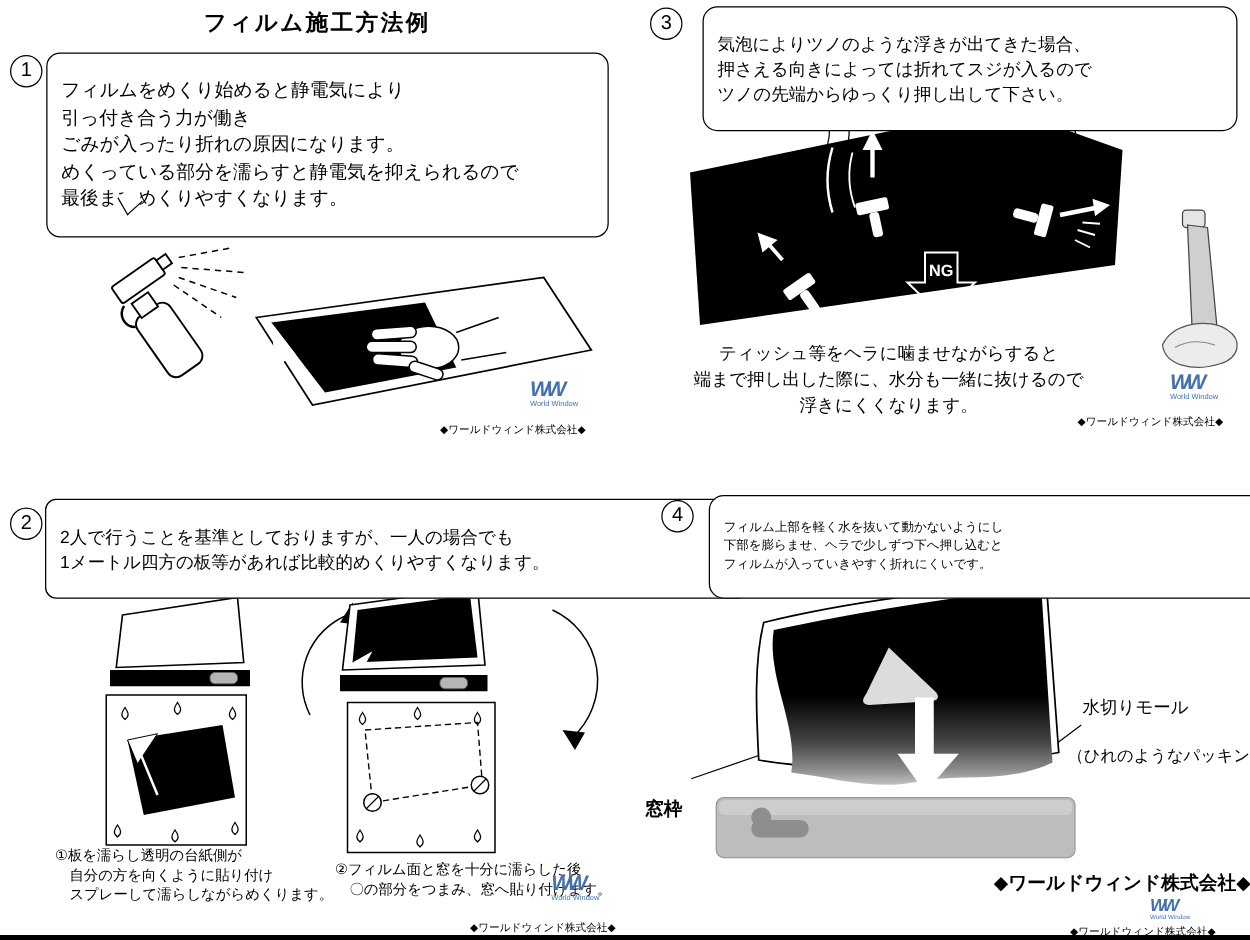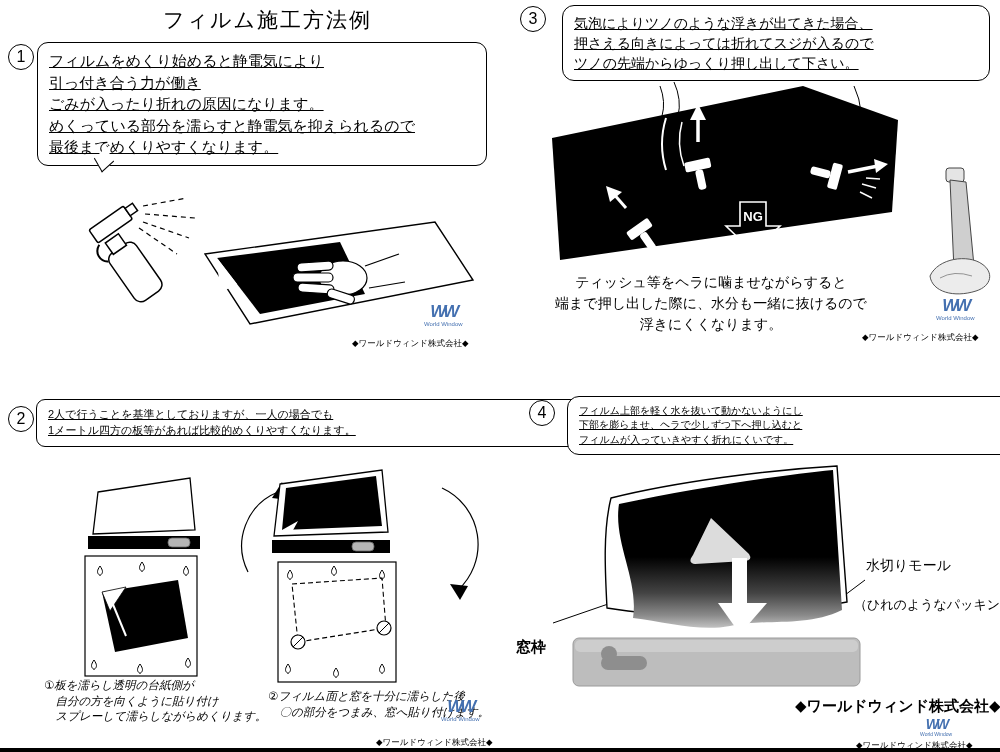--- a/index.html
+++ b/index.html
@@ -1,41 +1,41 @@
 <!DOCTYPE html>
 <html><head>
 <meta charset="utf-8">
 <style>
   * { margin:0; padding:0; box-sizing:border-box; }
   html,body { background:#fff; }
   body { font-family:"Liberation Sans","DejaVu Sans",sans-serif; color:#000; }
   .page { position:relative; width:1000px; height:752px; background:#fff; overflow:hidden; }
 
-  .title { position:absolute; font-size:21px; letter-spacing:2px; font-weight:normal; z-index:2; }
+  .title { position:absolute; font-size:18px; letter-spacing:2px; font-weight:bold; z-index:2; }
 
   .circle-num { position:absolute; width:26px; height:26px; border:1.8px solid #000; border-radius:50%;
     display:flex; align-items:center; justify-content:center; font-size:16px; z-index:2; }
 
-  .textbox { position:absolute; border:1.7px solid #000; background:#fff; padding:7px 11px;
-    font-size:14.5px; line-height:1.44; white-space:pre-line; z-index:2;text-decoration:underline; }
+  .textbox { position:absolute; border:1.7px solid #000; background:#fff; padding:19px 11px;
+    font-size:14.5px; line-height:1.44; white-space:pre-line; z-index:2; }
   .r20 { border-radius:11px; }
   .r12 { border-radius:12px; }
   .r8  { border-radius:9px; }
 
   .tail { position:absolute; width:16px; height:16px; background:#fff;
     border-right:1.7px solid #000; border-bottom:1.7px solid #000;
     transform:rotate(60deg) skew(12deg); z-index:3; }
 
   .plain { position:absolute; white-space:pre-line; z-index:2; }
   .note { font-size:14px; line-height:1.5;text-align:center; }
-  .caption { font-size:11.5px; line-height:1.35;font-style:italic; }
+  .caption { font-size:11.5px; line-height:1.35; }
 
   .illus { position:absolute; z-index:1; }
 
-  .ww { position:absolute; text-align:center; color:#4470b0; z-index:2; line-height:1; }
+  .ww { position:absolute; color:#4470b0; z-index:2; line-height:1; }
   .ww-mark { font-size:17px; font-weight:bold; font-style:italic; letter-spacing:-3px; }
   .ww-sub  { font-size:6px; letter-spacing:0; margin-top:1px; }
   .ww.small .ww-mark { font-size:14px; }
   .ww.small .ww-sub { font-size:5px; }
 
   .company-small { position:absolute; font-size:8.5px; white-space:nowrap; z-index:2; }
   .company-bold { position:absolute; font-size:15px; font-weight:bold; white-space:nowrap; z-index:2; }
 
   .lbl { position:absolute; z-index:2; white-space:nowrap; }
   .lbl-frame { font-size:15px; font-weight:bold; }
@@ -168,21 +168,21 @@
 端まで押し出した際に、水分も一緒に抜けるので
 浮きにくくなります。</div>
 
   <div class="ww" style="left:936px; top:297px;">
     <div class="ww-mark">WW</div>
     <div class="ww-sub">World Window</div>
   </div>
   <div class="company-small" style="left:862px; top:332px;">◆ワールドウィンド株式会社◆</div>
 
   <div class="circle-num" style="left:8px; top:406px;">2</div>
-  <div class="textbox r8" style="left:36px; top:399px; width:564px; font-size:11px;">2人で行うことを基準としておりますが、一人の場合でも
+  <div class="textbox r8" style="left:36px; top:399px; width:564px; font-size:14px;">2人で行うことを基準としておりますが、一人の場合でも
 1メートル四方の板等があれば比較的めくりやすくなります。</div>
 
   <svg class="illus" style="left:30px; top:452px;" width="460" height="232" viewBox="0 0 460 232">
     <defs>
       <path id="drop" d="M0,0 C-3,4.5 -3.6,7 0,9.5 C3.6,7 3,4.5 0,0 Z"></path>
     </defs>
 
     <g>
       <polygon points="68,40 160,26 165,78 63,82" fill="#fff" stroke="#000" stroke-width="1.3"></polygon>
       <rect x="58" y="84" width="112" height="13" fill="#000"></rect>

